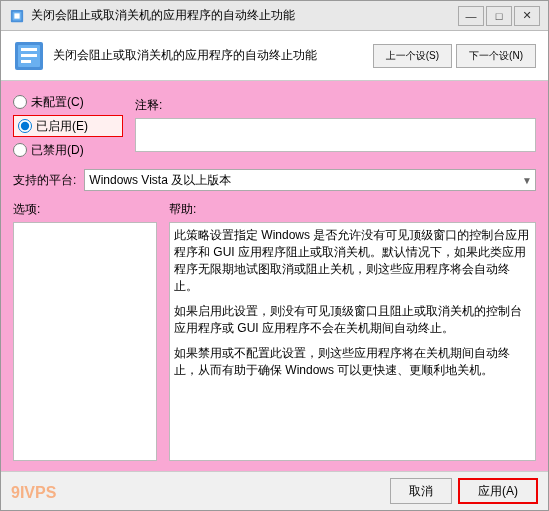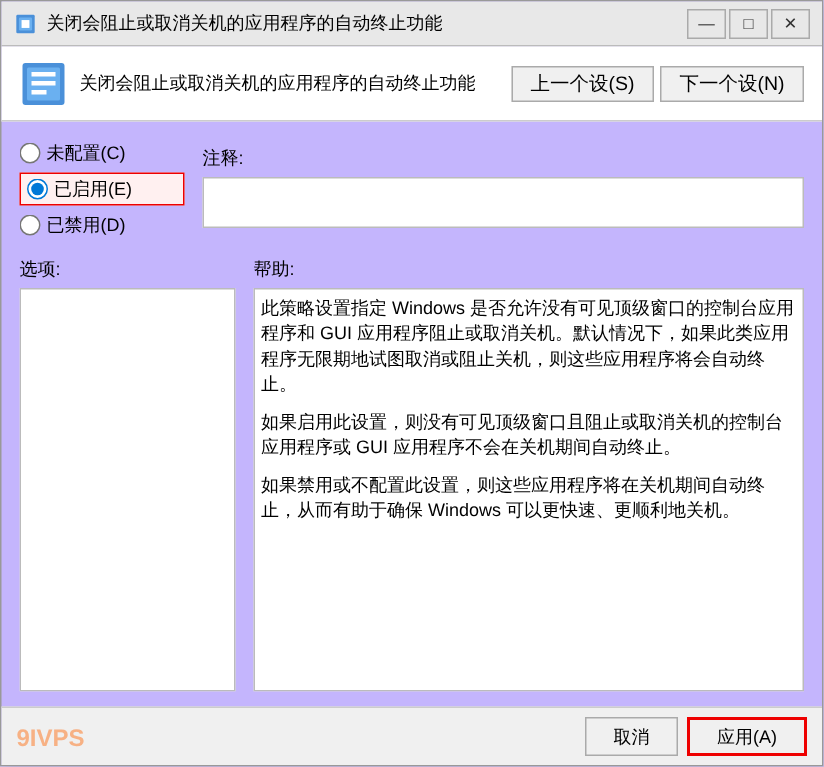--- a/index.html
+++ b/index.html
@@ -16,21 +16,21 @@
       justify-content: center;
       align-items: center;
       width: 549px;
       height: 511px;
       overflow: hidden;
     }
 
     .window {
       width: 549px;
       height: 511px;
-      background: #c4b5fd;
+      background: #f9a8d4;
       border: 1px solid #999;
       display: flex;
       flex-direction: column;
       box-shadow: 2px 2px 8px rgba(0,0,0,0.3);
     }
 
     .title-bar {
       background: #e8e8e8;
       border-bottom: 1px solid #bbb;
       height: 30px;
@@ -104,21 +104,21 @@
       display: flex;
       gap: 4px;
     }
 
     .nav-btn {
       height: 24px;
       padding: 0 12px;
       border: 1px solid #aaa;
       background: #f0f0f0;
       cursor: pointer;
-      font-size: 13px;
+      font-size: 10px;
       color: #000;
       white-space: nowrap;
       text-align: center;
     }
 
     .main-content {
       flex: 1;
       padding: 10px 12px;
       display: flex;
       flex-direction: column;
@@ -347,20 +347,29 @@
           <label class="radio-label">已禁用(D)</label>
         </div>
       </div>
 
       <div style="flex:1; display:flex; flex-direction:column; gap:4px;">
         <span class="comment-label">注释:</span>
         <textarea class="comment-box" style="width: 100%; height: 55px; border: 1px solid rgb(187, 187, 187); background: rgb(255, 255, 255); resize: none; font-size: 12px; padding: 2px;"></textarea>
       </div>
     </div>
 
+    <div class="platform-section">
+      <span class="platform-label">支持的平台:</span>
+      <div class="select-wrapper">
+        <select>
+          <option>Windows Vista 及以上版本</option>
+        </select>
+        <span class="select-arrow">▼</span>
+      </div>
+    </div>
 
     <div class="two-col-layout">
       <div class="left-col">
         <span class="col-header">选项:</span>
         <div class="col-box"></div>
       </div>
       <div style="width:12px;"></div>
       <div class="right-col">
         <span class="col-header">帮助:</span>
         <div class="col-box">

